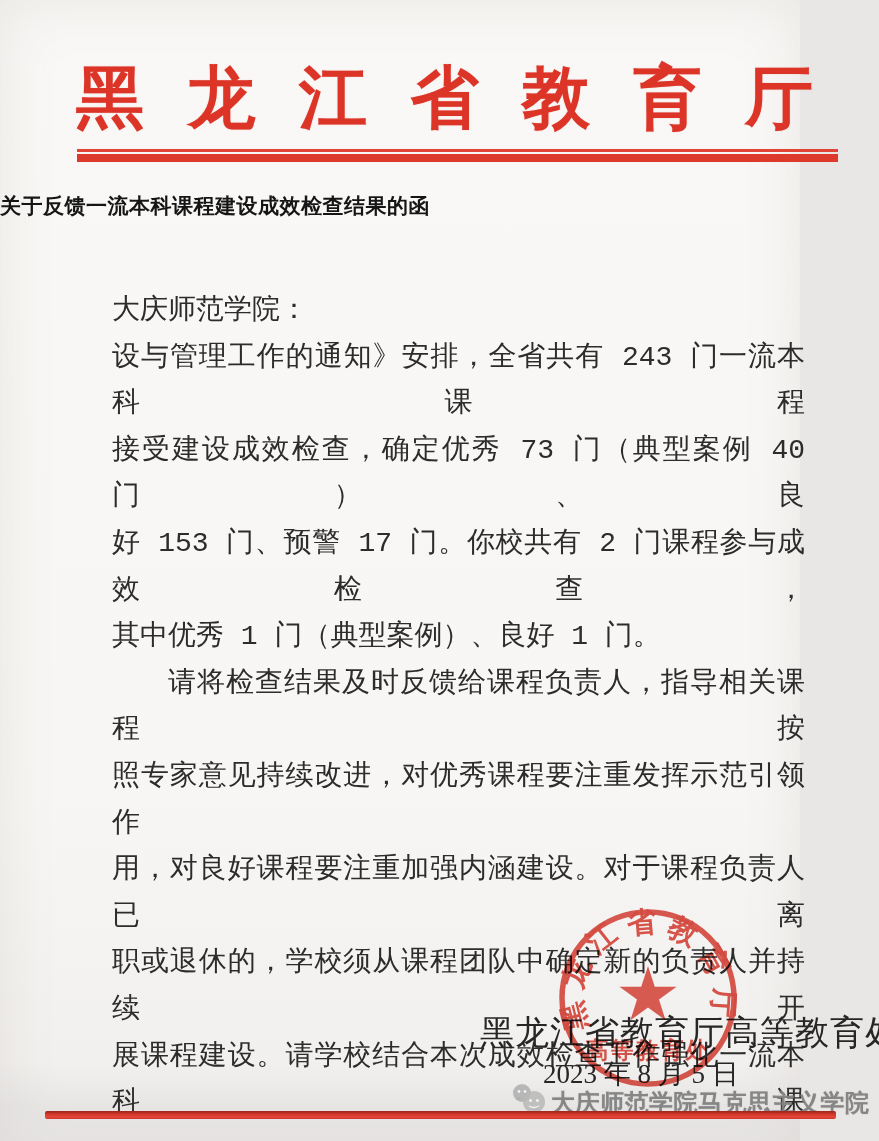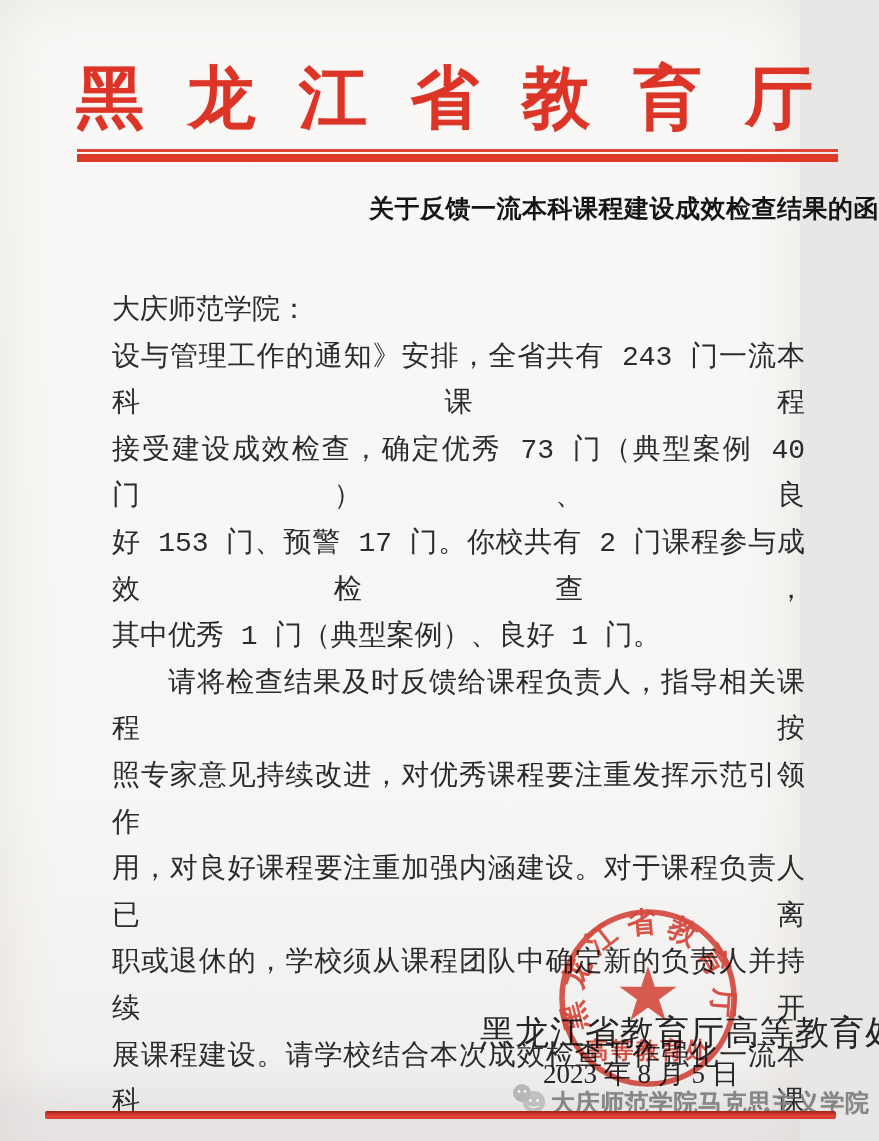--- a/index.html
+++ b/index.html
@@ -27,21 +27,21 @@
     position:absolute;left:77px;top:149px;width:761px;height:13px;
     background:linear-gradient(180deg,
       #e04434 0, #e04434 3px,
       rgba(0,0,0,0) 3px, rgba(0,0,0,0) 5px,
       #dd3a2b 5px, #dd3a2b 13px);
   }
 
   
   .doc-title{
     position:absolute;left:0;top:192px;width:879px;
-    text-align:right;font-size:25px;font-weight:bold;color:#151515;
+    text-align:left;font-size:21px;font-weight:bold;color:#151515;
     letter-spacing:.5px;
   }
 
   
   .body-block{
     position:absolute;left:112px;top:288px;width:693px;
     font-size:28px;line-height:46.6px;color:#2c2c2c;
   }
   .bline{min-height:46.6px;font-family:Liberation Mono, monospace;}
   .indent2{text-indent:2em;}

